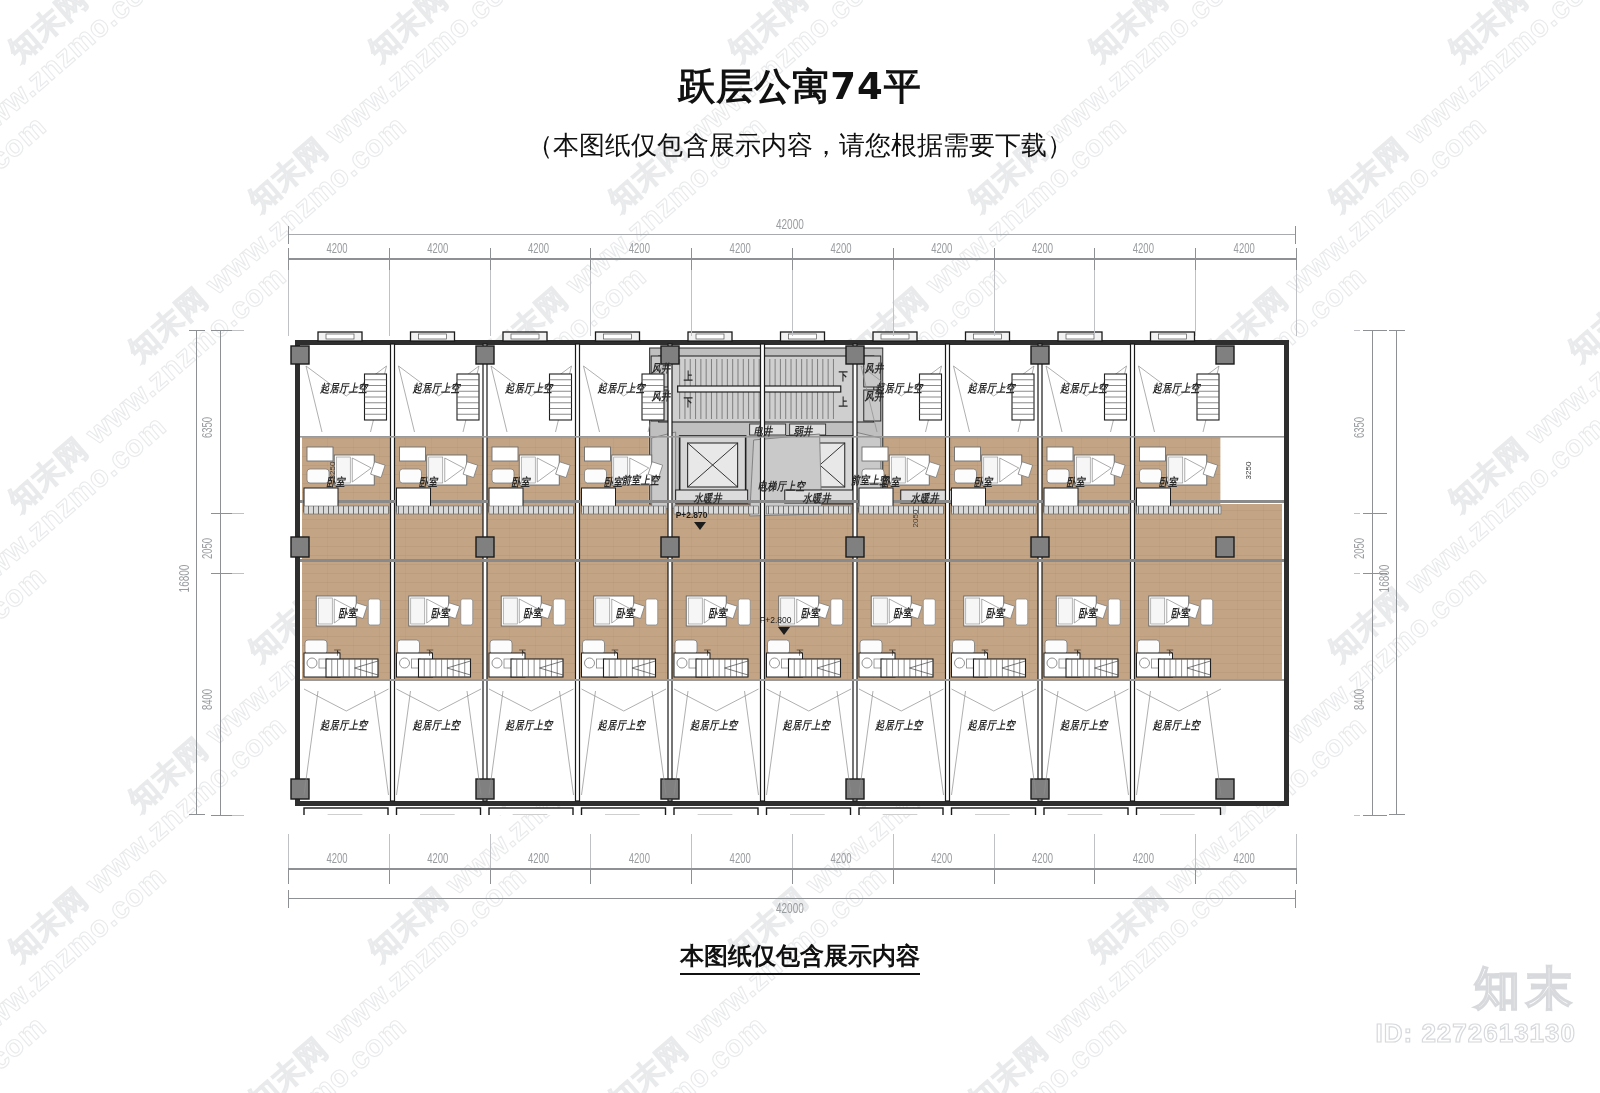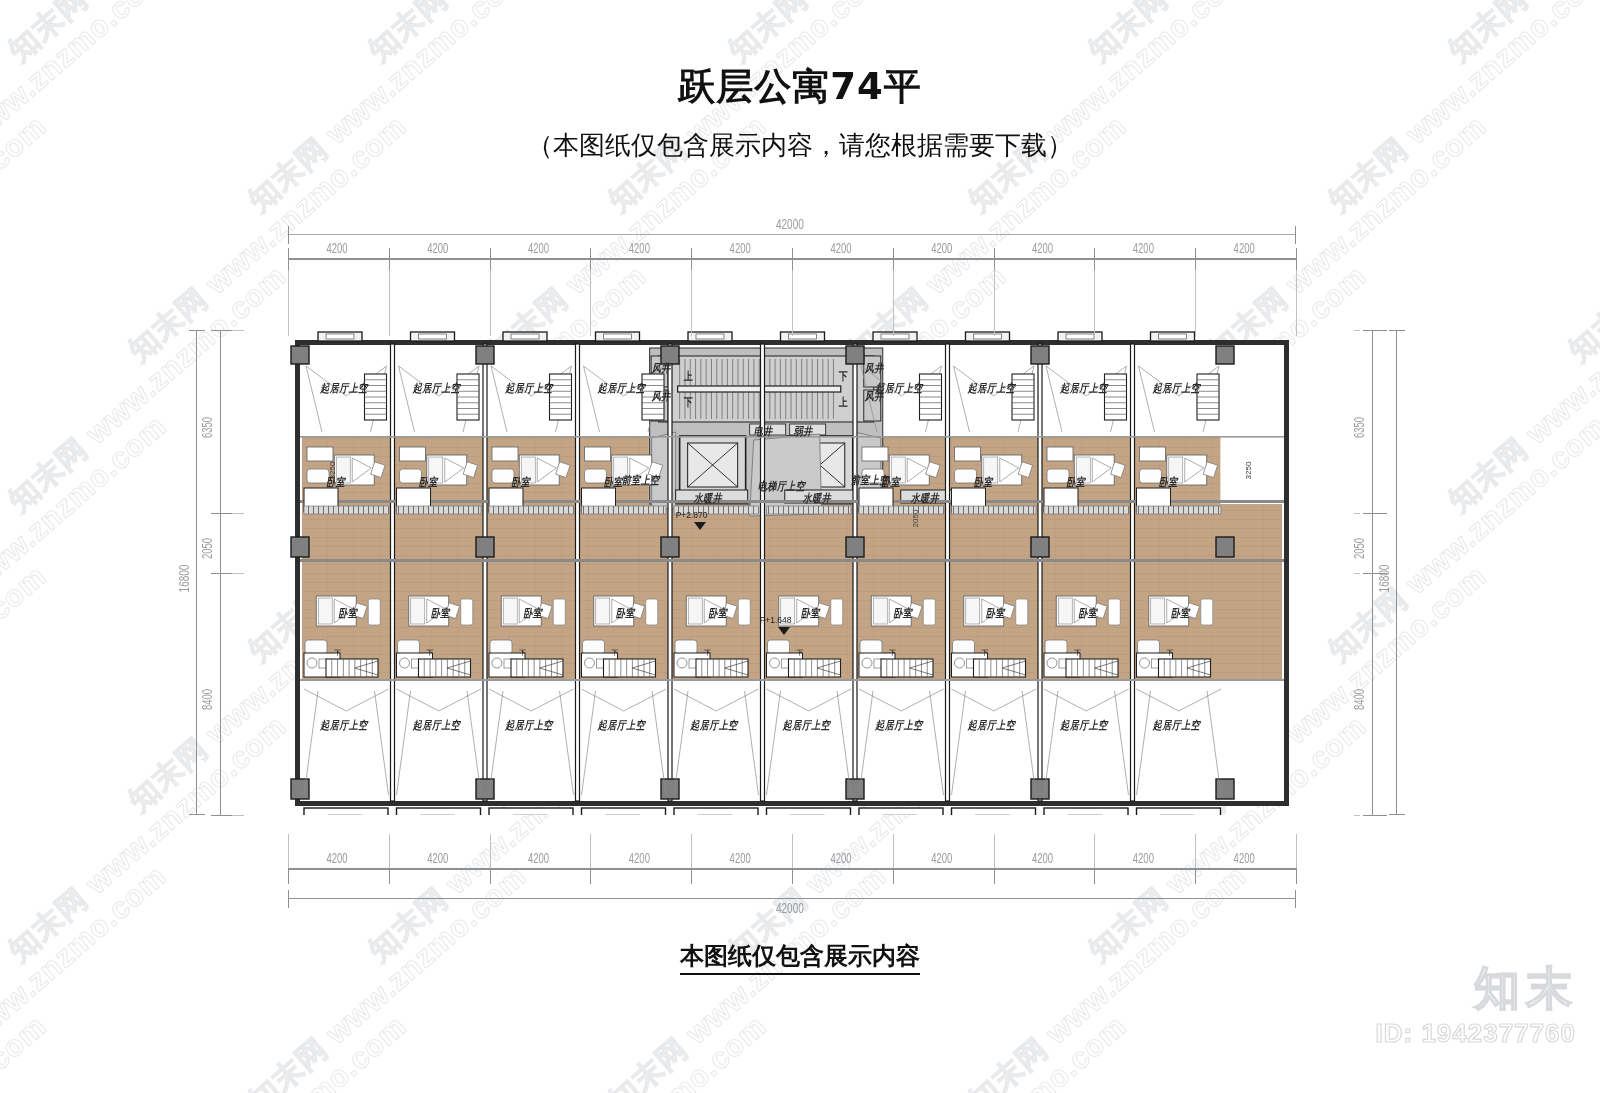--- a/index.html
+++ b/index.html
@@ -932,24 +932,24 @@
     <div class="rl it" style="left: 32.25px; top: 389px;">起居厅上空</div>
     <div class="rl it" style="left: 124.75px; top: 389px;">起居厅上空</div>
     <div class="rl it" style="left: 217.25px; top: 389px;">起居厅上空</div>
     <div class="rl it" style="left: 309.75px; top: 389px;">起居厅上空</div>
     <div class="rl it" style="left: 402.25px; top: 389px;">起居厅上空</div>
     <div class="rl it" style="left: 494.75px; top: 389px;">起居厅上空</div>
     <div class="rl it" style="left: 587.25px; top: 389px;">起居厅上空</div>
     <div class="rl it" style="left: 679.75px; top: 389px;">起居厅上空</div>
     <div class="rl it" style="left: 772.25px; top: 389px;">起居厅上空</div>
     <div class="rl it" style="left: 864.75px; top: 389px;">起居厅上空</div>
-    <div class="elev" style="left: 387.65px; top: 180px;">P+2.870</div>
+    <div class="elev" style="left: 387.65px; top: 180px; font-weight: bold;">P+2.870</div>
     <div style="position: absolute; left: 405.65px; top: 192px; width: 0px; height: 0px; border-left: 6px solid transparent; border-right: 6px solid transparent; border-top: 8px solid rgb(28, 28, 28); z-index: 8;"></div>
-    <div class="elev" style="left: 471.65px; top: 285px;">P+1.648</div>
+    <div class="elev" style="left: 471.65px; top: 285px;">P+2.800</div>
     <div style="position: absolute; left: 489.65px; top: 297px; width: 0px; height: 0px; border-left: 6px solid transparent; border-right: 6px solid transparent; border-top: 8px solid rgb(28, 28, 28); z-index: 8;"></div>
     <div class="smalldim" style="left: 36px; top: 136px;">3250</div>
     <div class="smalldim" style="left: 952px; top: 136px;">3250</div>
     <div class="smalldim" style="left: 618.75px; top: 184px;">2050</div>
   </div>
 
 <div class="caption"><span>本图纸仅包含展示内容</span></div>
 <div class="logo">知末</div>
-<div class="idtext">ID: 1942377760</div>
+<div class="idtext">ID: 2272613130</div>
 
 </body></html>

